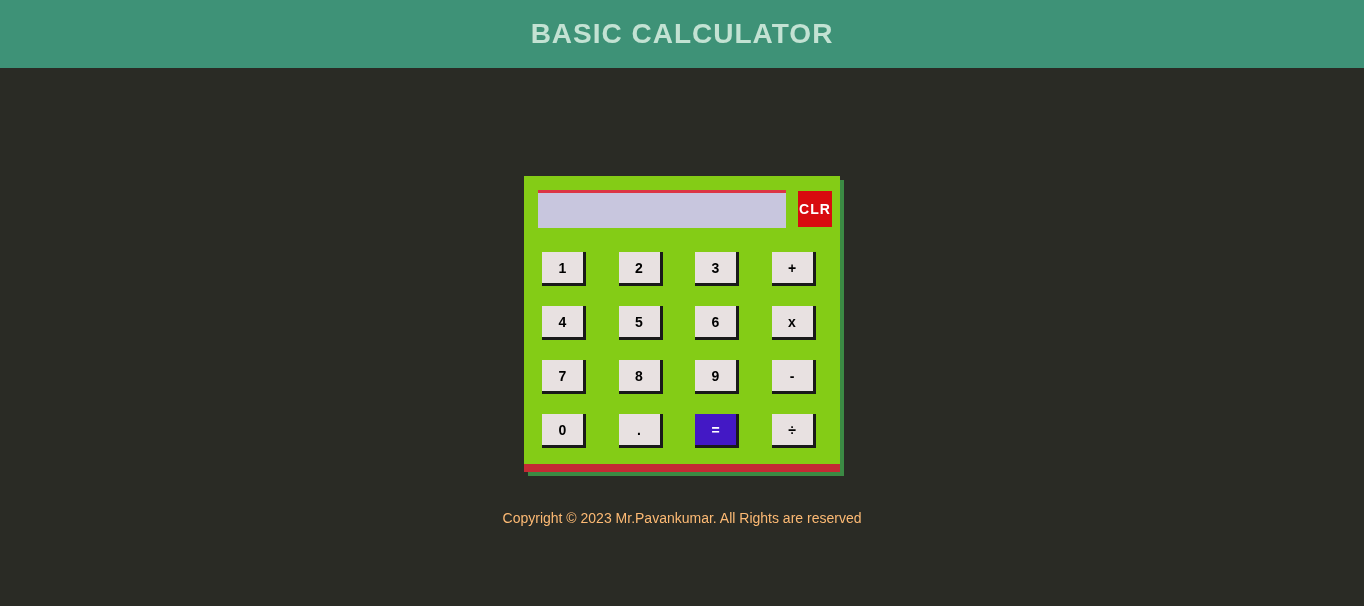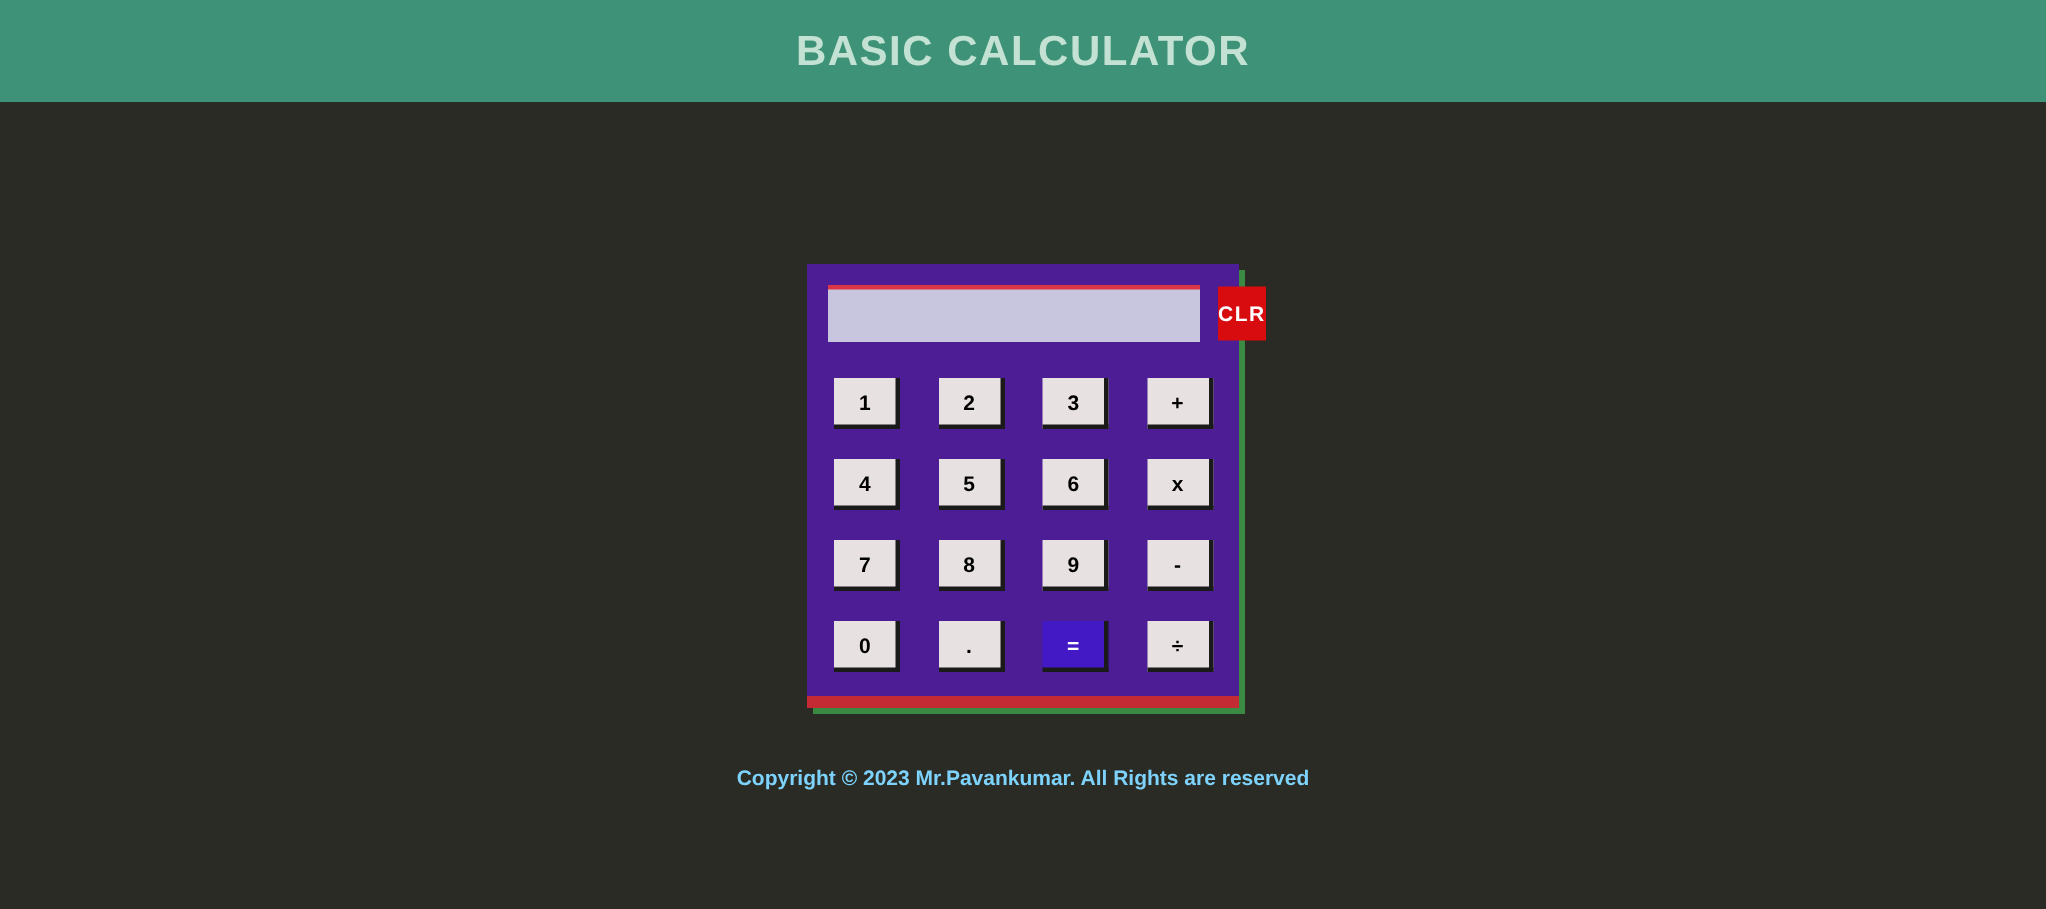--- a/index.html
+++ b/index.html
@@ -30,22 +30,22 @@
     }
     
     .main-area {
       display: flex;
       flex-direction: column;
       align-items: center;
       padding-top: 108px;
     }
     
     .calculator {
-      background-color: #4c1d95;
-      width: 288px;
+      background-color: #84cc16;
+      width: 316px;
       padding: 14px 8px 12px 14px;
       box-shadow: 4px 4px 0 #3b8a44;
       border-bottom: 8px solid #c42a34;
     }
     
     .display-row {
       display: flex;
       align-items: center;
       gap: 12px;
       margin-bottom: 24px;
@@ -99,23 +99,23 @@
       color: #fff;
     }
     
     footer {
       width: 100%;
       text-align: center;
       margin-top: 38px;
     }
     
     footer p {
-      color: #7dd3fc;
+      color: #fdba74;
       font-size: 14px;
-      font-weight: bold;
+      font-weight: normal;
     }
   </style>
 </head>
 <body>
 
 <header>
   <h1>BASIC CALCULATOR</h1>
 </header>
 
 <div class="main-area">

